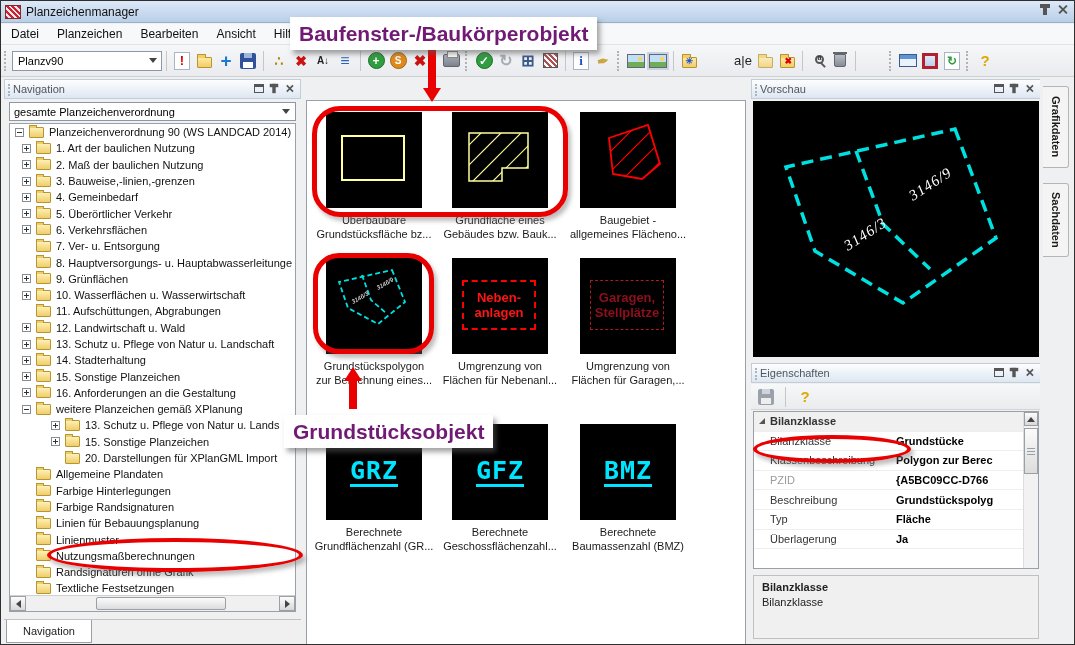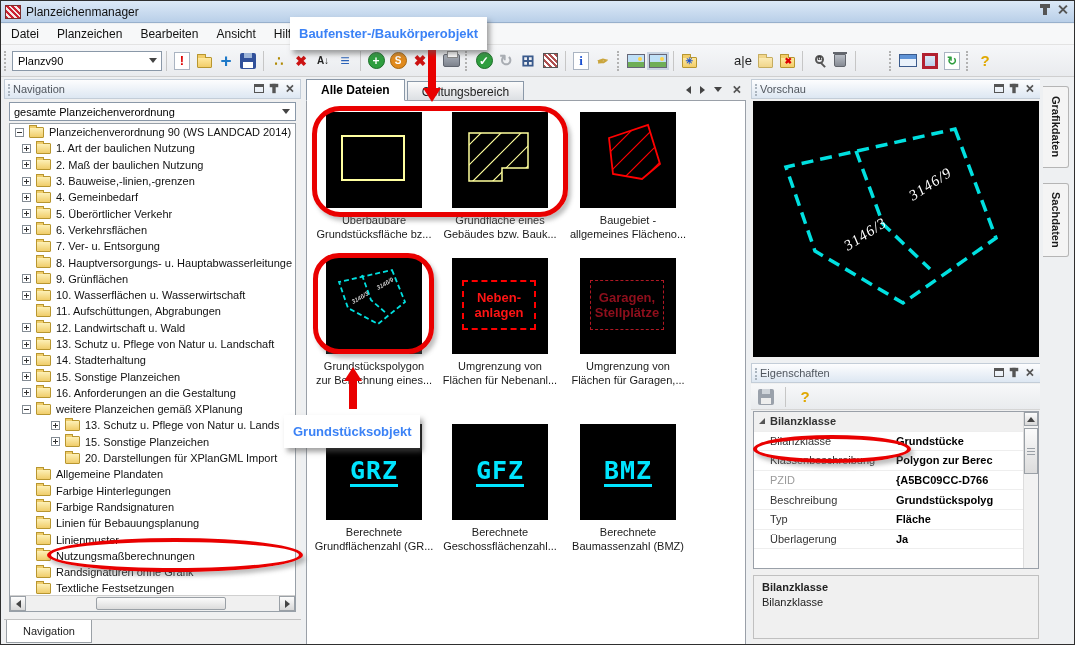--- a/index.html
+++ b/index.html
@@ -140,21 +140,21 @@
   .vthumb{margin:2px 0 0 0;width:14px;height:46px;background:linear-gradient(#fbfbfb,#dcdcdc);border:1px solid #9aa0a6;display:flex;flex-direction:column;justify-content:center;gap:2px;align-items:center;}
   .vthumb i{display:block;width:8px;height:1px;background:#9aa0a6;}
   #propdesc{position:absolute;left:2px;top:212px;width:286px;height:64px;background:#f0f0f0;border:1px solid #c0c0c0;padding:5px 8px;font-size:11px;color:#222;}
   #propdesc b{display:block;margin-bottom:3px;}
   
   #sidetabs{position:absolute;right:0;top:78px;width:34px;height:566px;background:#eef0f2;}
   .vtab{position:absolute;left:3px;width:26px;background:#f4f4f4;border:1px solid #b5b5b5;border-left:none;border-radius:0 3px 3px 0;
     writing-mode:vertical-rl;display:flex;align-items:center;justify-content:center;font-size:11px;font-weight:bold;color:#1a1a1a;padding:8px 0;}
   
   .ann{position:absolute;z-index:60;}
-  .callout{background:#fff;color:#3b82f6;font-weight:bold;font-size:13px;display:flex;align-items:center;
+  .callout{background:#fff;color:#701a75;font-weight:bold;font-size:21px;display:flex;align-items:center;
     padding:0 9px;box-shadow:3px 4px 5px rgba(90,90,90,.55);white-space:nowrap;}
   .redring{border:5px solid #e90000;box-shadow:3px 4px 4px rgba(110,110,110,.45);}
   .arrbar{background:#e90000;}
   .arrdown{width:0;height:0;border-left:9px solid transparent;border-right:9px solid transparent;border-top:14px solid #e90000;}
   .arrup{width:0;height:0;border-left:9px solid transparent;border-right:9px solid transparent;border-bottom:14px solid #e90000;}
 </style>
 </head>
 <body>
 
 <div id="app">
@@ -432,30 +432,20 @@
             <span class="rtri"></span>
           </span>
       </div>
     </div>
     <div id="navtabstrip">
       <div id="navtab">Navigation</div>
     </div>
   </div>
 
   <div id="centerpanel">
-    <div id="ctabs">
-      <span class="ctab active">Alle Dateien</span>
-      <span class="ctab inactive">Geltungsbereich</span>
-      <span id="ctabicons">
-        <span class="ltri"></span>
-        <span class="rtri"></span>
-        <span class="dtri"></span>
-        <span class="xbars x-s"></span>
-      </span>
-    </div>
     <div id="ccontent">
 
       <div class="tile" style="left:19px;top:11px;">
         <div class="yrect"></div>
       </div>
       <div class="tile" style="left:145px;top:11px;">
         <svg width="96" height="96" viewBox="0 0 96 96">
           <defs>
               <clipPath id="clipL">
                 <path d="M17,21 H76 V56 H50 V69 H17 Z"></path>

